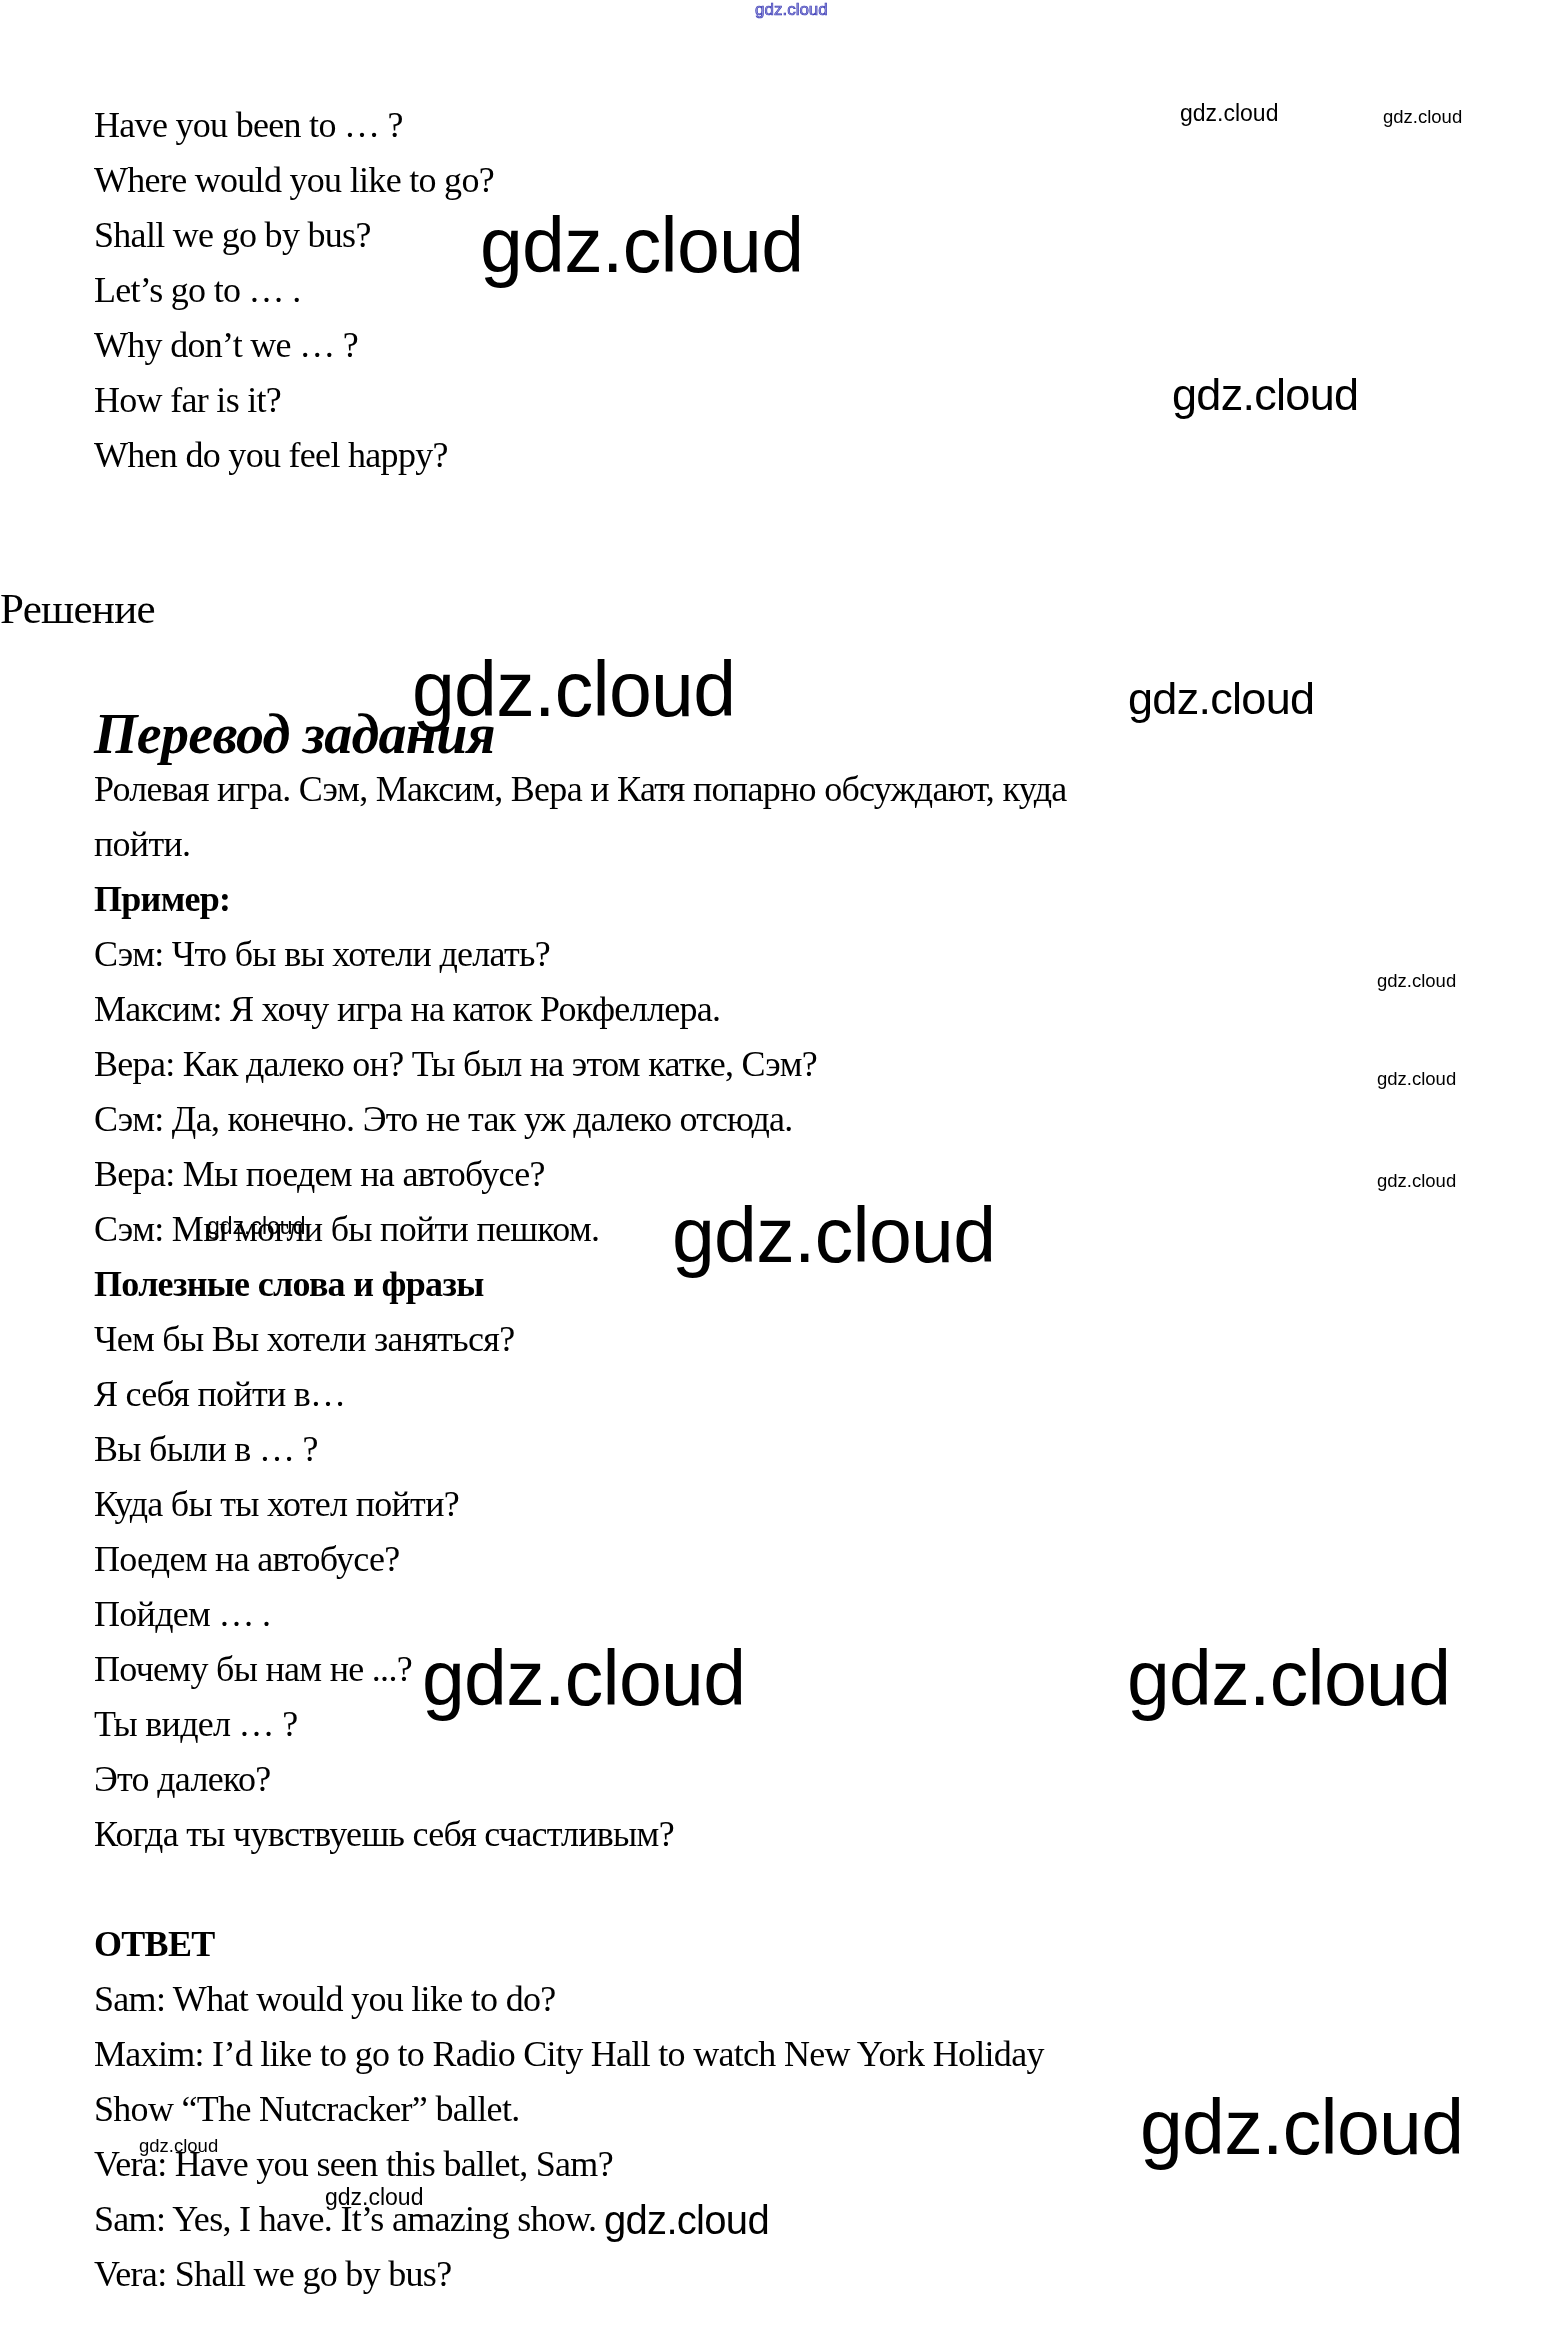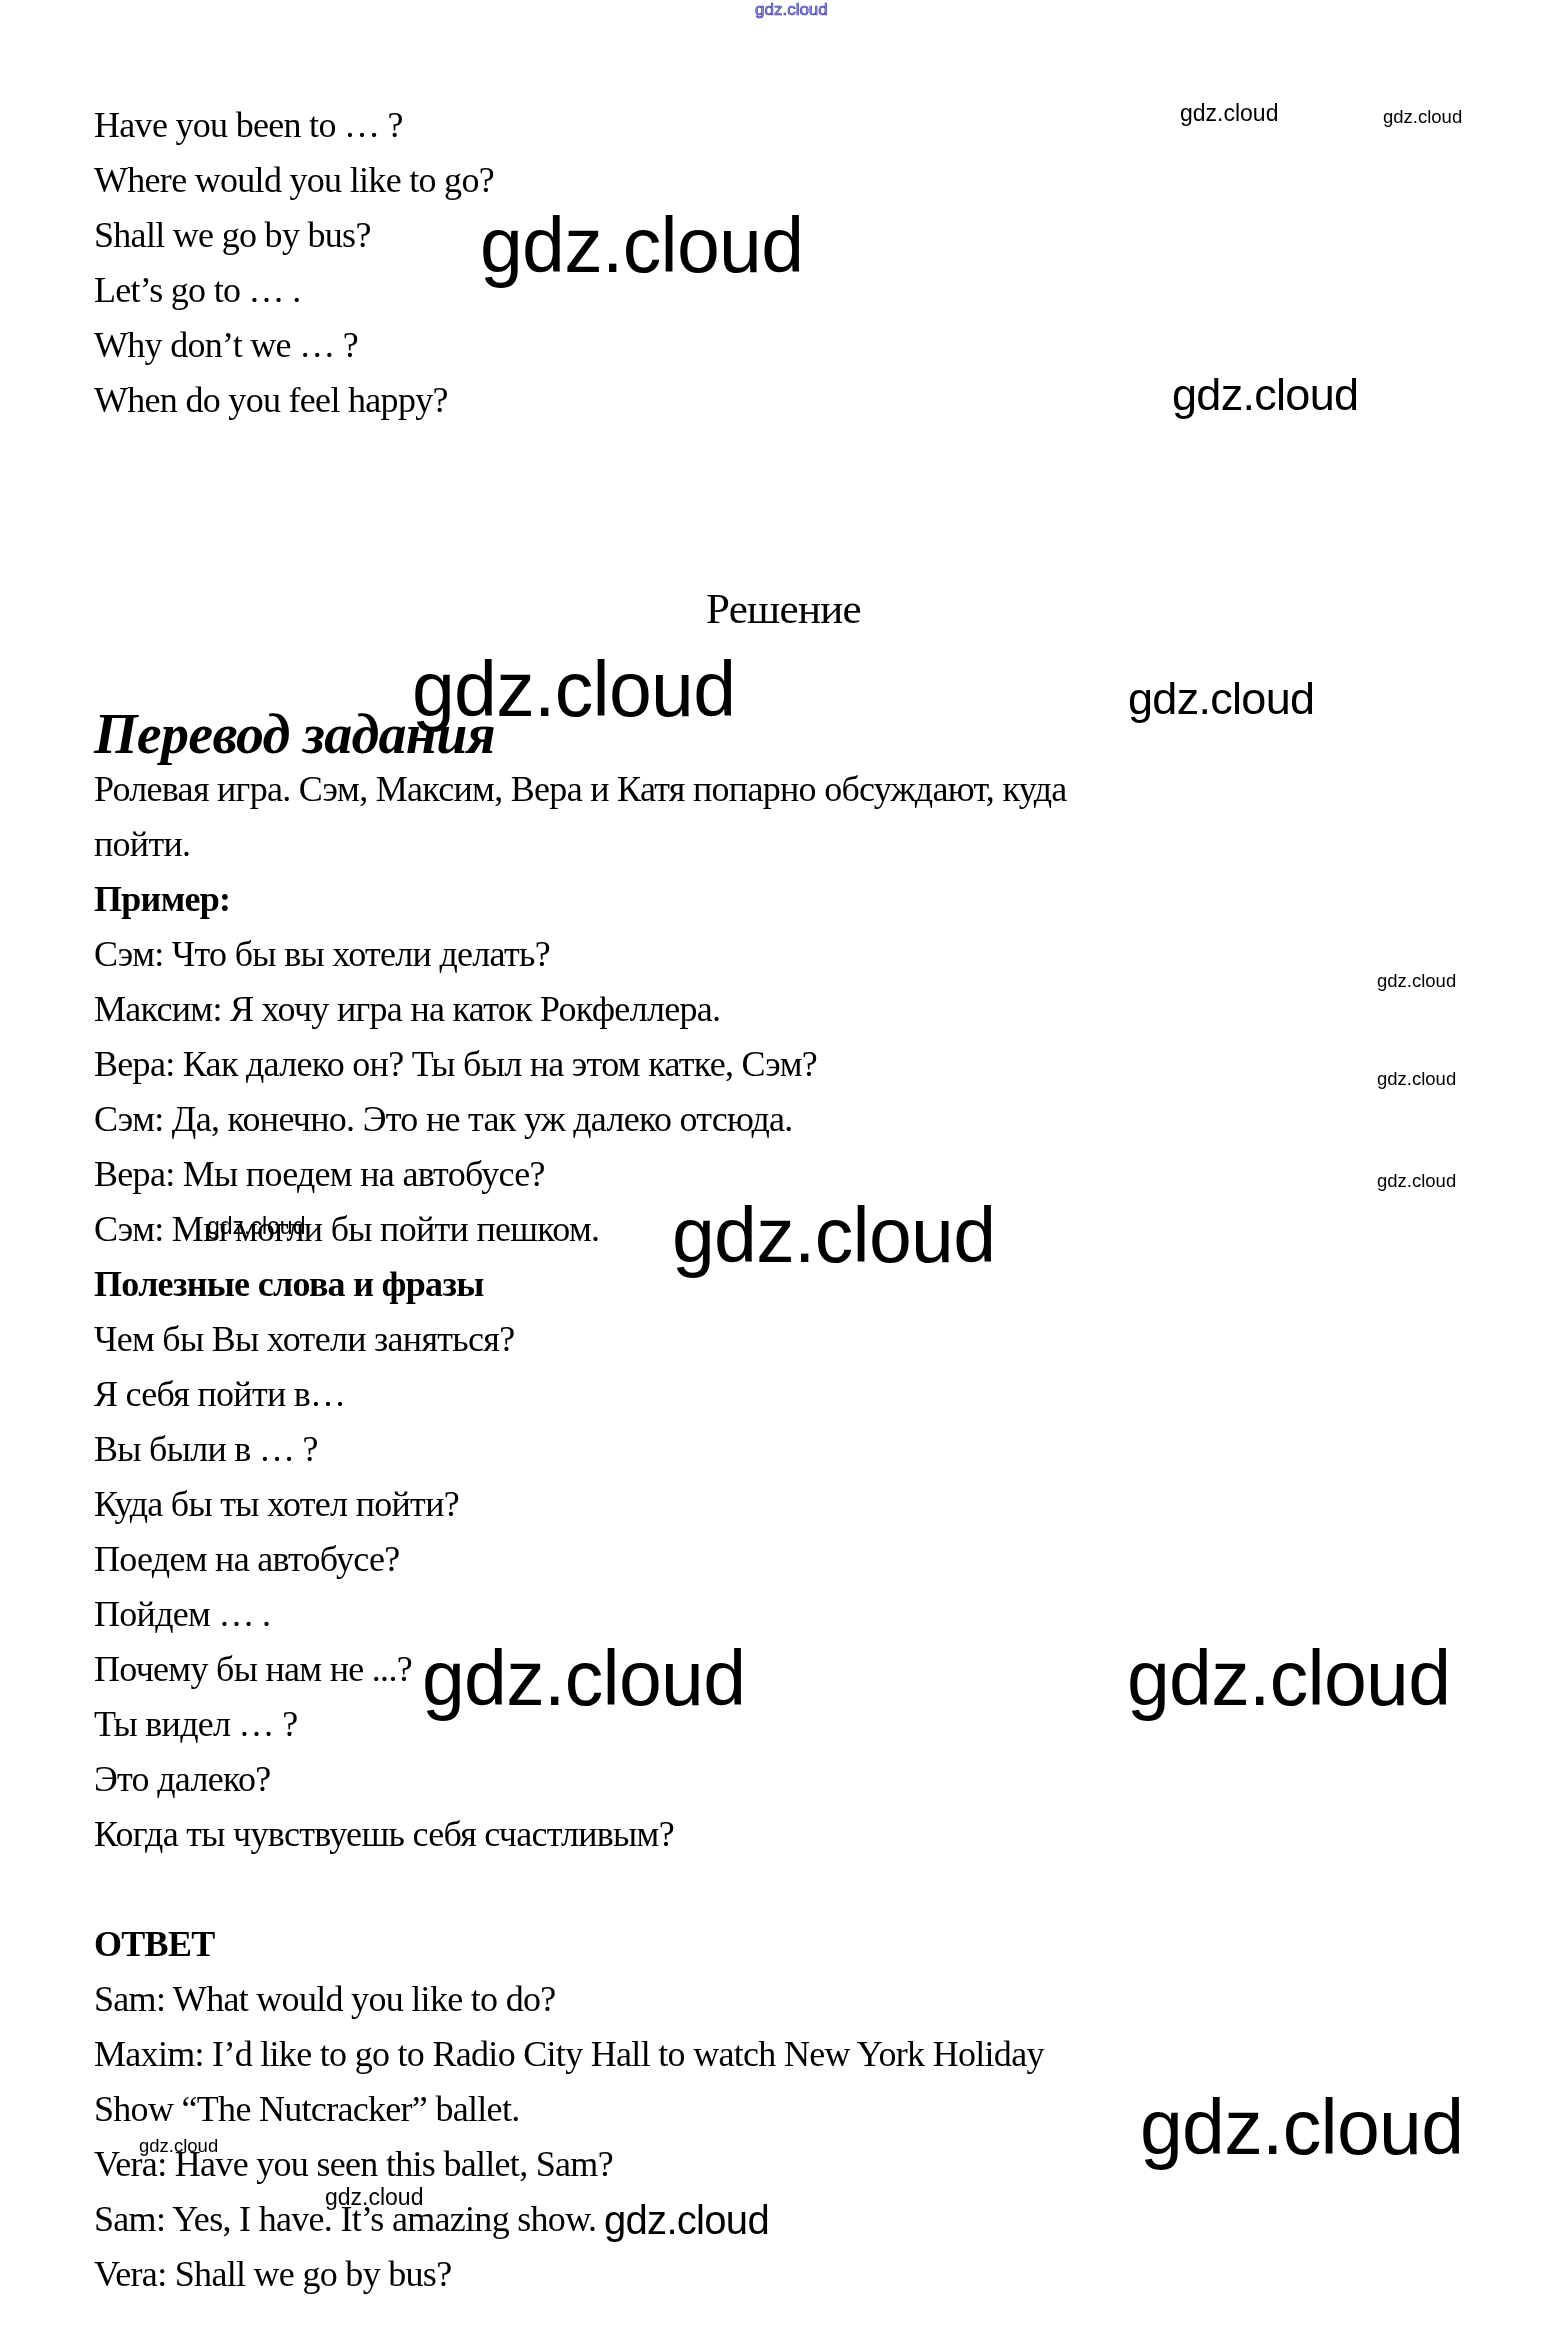--- a/index.html
+++ b/index.html
@@ -17,21 +17,21 @@
     line-height:55px;
     letter-spacing:-0.7px;
     white-space:nowrap;
   }
   .bold{font-weight:bold;}
   .bolditalic{font-weight:bold;font-style:italic;font-size:56px;margin-top:36px;}
   .task-block{position:absolute;left:94px;top:98px;}
   .flow-block{position:absolute;left:94px;top:671px;}
   .solution-heading{
     position:absolute;left:0;top:584px;width:1567px;
-    text-align:center;font-size:43px;line-height:50px;letter-spacing:-0.7px;
+    font-size:43px;line-height:50px;letter-spacing:-0.7px;
   }
   .wm{
     position:absolute;
     font-family:"Liberation Sans", sans-serif;
     color:#000;
     letter-spacing:-0.7px;
     white-space:nowrap;
     line-height:1;
   }
   .wm-big{font-size:77px;}
@@ -49,20 +49,21 @@
 <body>
 
 <div class="page">
 
   <div class="task-block">
     <div class="line">Have you been to … ?</div>
     <div class="line">Where would you like to go?</div>
     <div class="line">Shall we go by bus?</div>
     <div class="line">Let’s go to … .</div>
     <div class="line">Why don’t we … ?</div>
+    <div class="line">How far is it?</div>
     <div class="line">When do you feel happy?</div>
   </div>
 
   <div class="solution-heading">Решение</div>
 
   <div class="flow-block">
     <div class="line bolditalic">Перевод задания</div>
     <div class="line">Ролевая игра. Сэм, Максим, Вера и Катя попарно обсуждают, куда</div>
     <div class="line">пойти.</div>
     <div class="line bold">Пример:</div>

